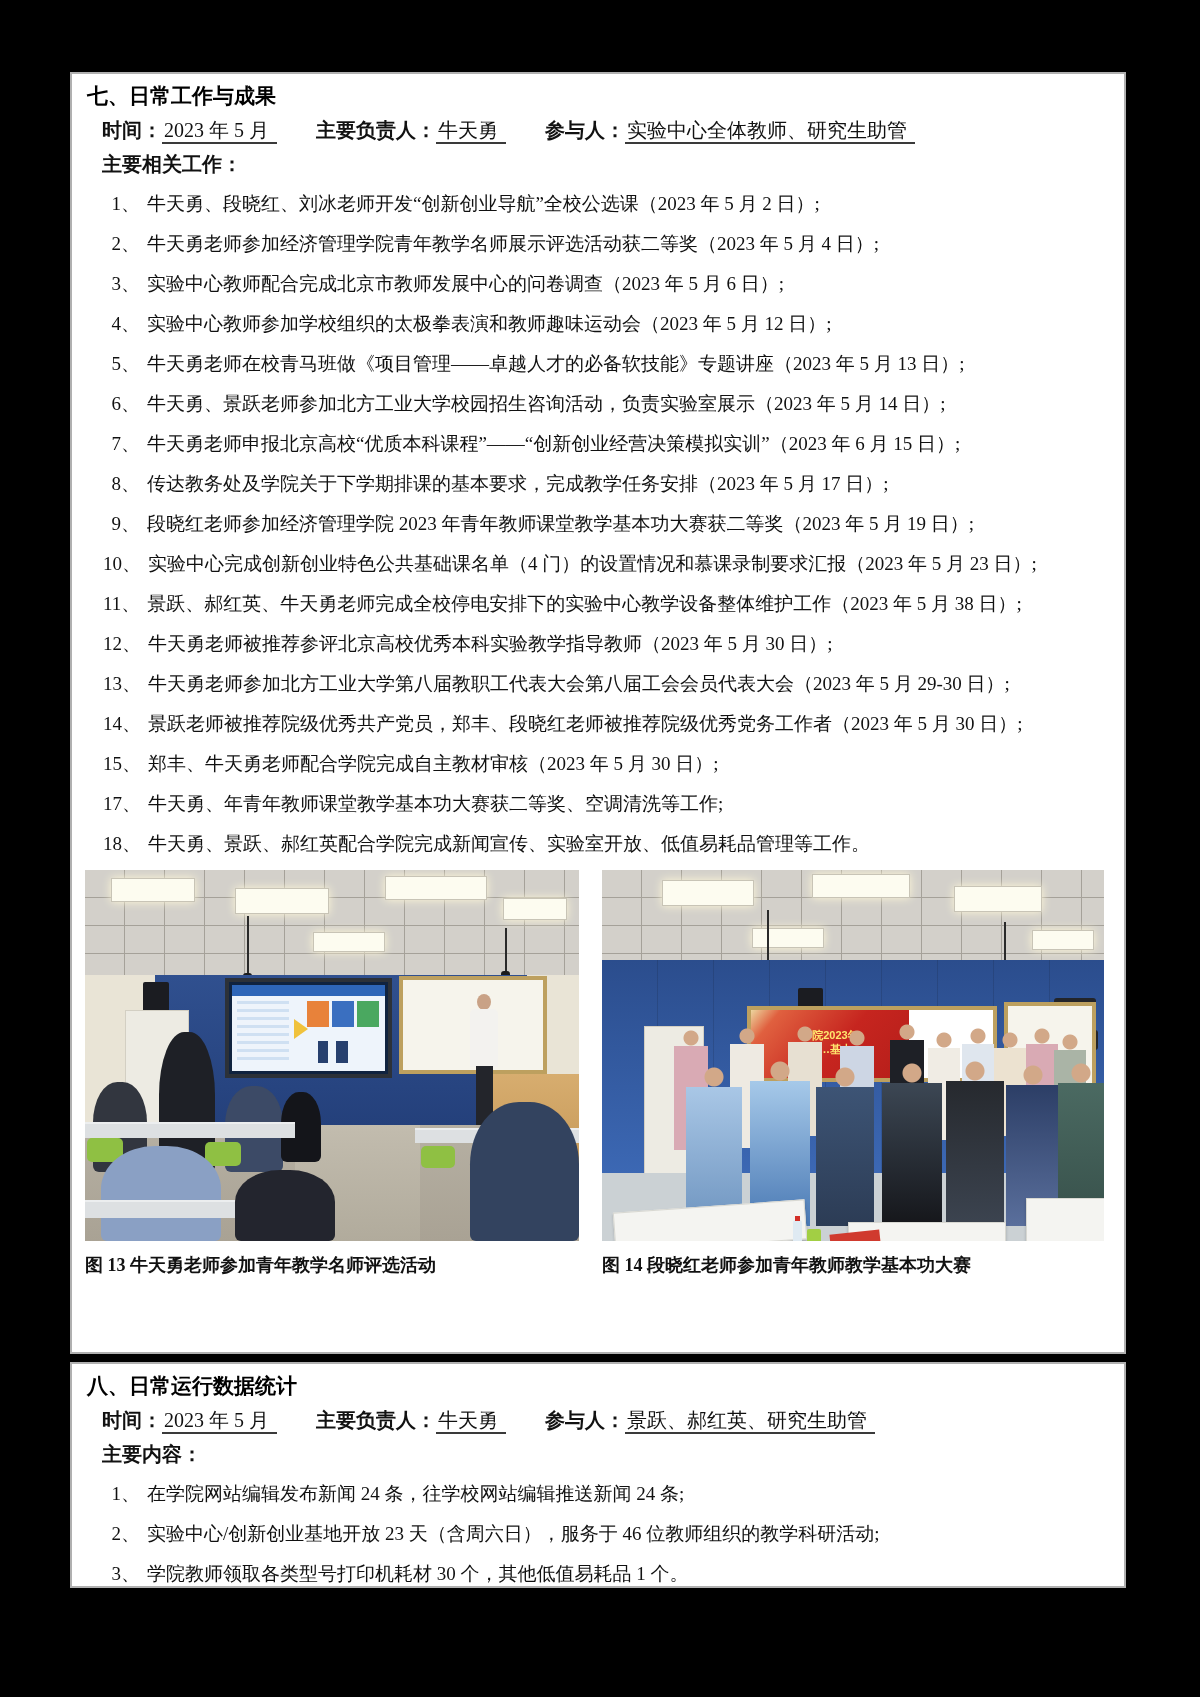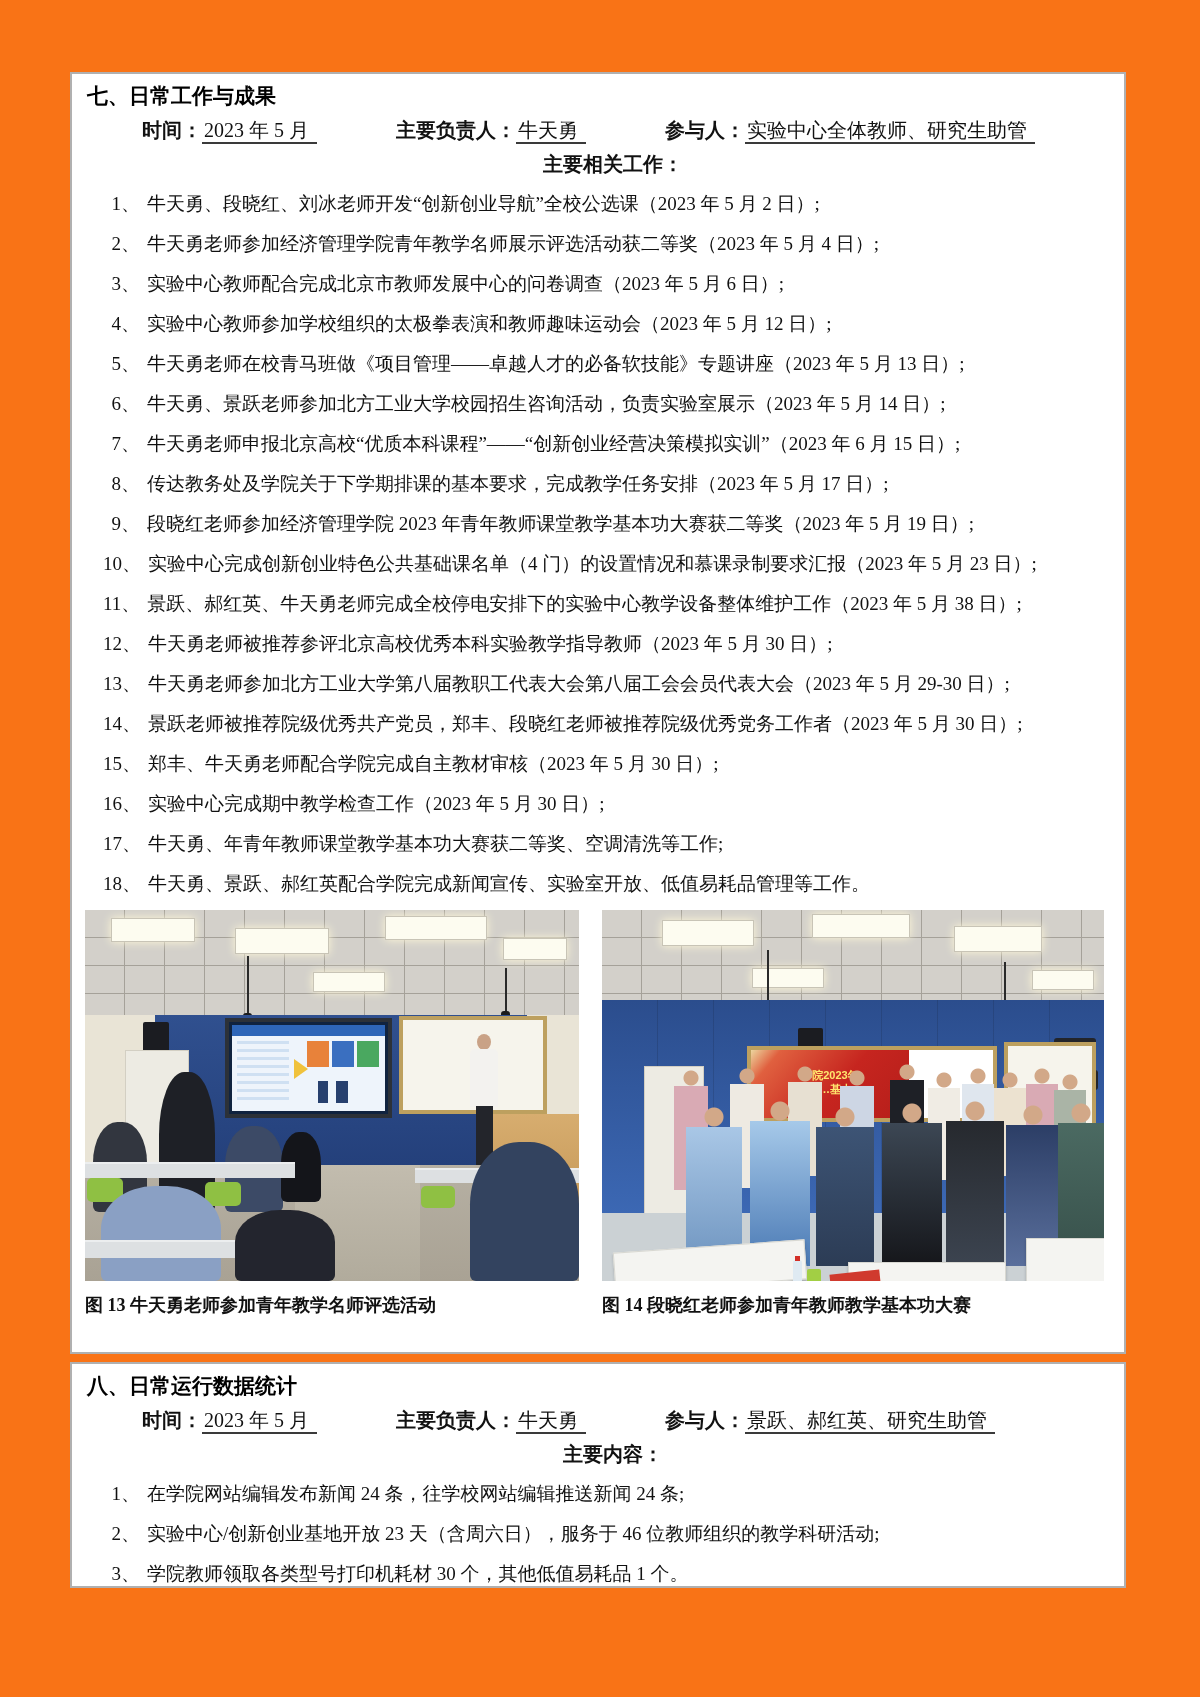--- a/index.html
+++ b/index.html
@@ -1,28 +1,28 @@
 <!DOCTYPE html>
 <html><head>
 <meta charset="utf-8">
 <style>
   html,body{margin:0;padding:0;background:#ffffff;}
-  .page{position:relative;width:1200px;height:1697px;background:#f97316;overflow:hidden;
+  .page{position:relative;width:1200px;height:1697px;background:#000000;overflow:hidden;
         font-family:"Liberation Serif","DejaVu Serif",serif;color:#111;}
   .panel{position:absolute;left:70px;width:1056px;border:2px solid #b0b0b0;background:#fff;box-sizing:border-box;overflow:hidden;}
   .panel1{top:72px;height:1282px;}
   .panel2{top:1362px;height:226px;}
   .sec-title{margin:9px 0 0 15px;font-family:"Liberation Sans","DejaVu Sans",sans-serif;
              font-weight:bold;font-size:21px;line-height:26px;color:#000;}
   .meta{margin:6px 0 0 30px;font-size:20px;line-height:30px;white-space:nowrap;}
-  .meta .lbl{font-family:"Liberation Sans","DejaVu Sans",sans-serif;font-weight:bold;margin-left:40px;}
+  .meta .lbl{font-family:"Liberation Sans","DejaVu Sans",sans-serif;font-weight:bold;}
   .meta .val{border-bottom:2px solid #3a3a3a;padding:0 8px 1px 2px;}
   .meta .gap{display:inline-block;width:34px;}
   .sub{margin:5px 0 0 30px;font-family:"Liberation Sans","DejaVu Sans",sans-serif;
-       font-weight:bold;font-size:20px;line-height:28px;text-align:center;}
+       font-weight:bold;font-size:20px;line-height:28px;}
   ul.worklist{list-style:none;margin:12px 0 0 0;padding:0 18px 0 31px;}
   ul.worklist li{display:flex;font-size:19px;line-height:27px;margin-bottom:13px;}
   ul.worklist .num{flex:0 0 44px;text-align:right;padding-right:7px;box-sizing:border-box;}
   ul.worklist .txt{flex:1 1 auto;}
   .photos{display:flex;gap:23px;margin:10px 0 0 13px;}
   .photo{position:relative;overflow:hidden;background:#b9b2a6;}
   .photo1{width:494px;height:371px;}
   .photo2{width:502px;height:371px;}
   .captions{display:flex;gap:23px;margin:12px 0 0 13px;}
   .caption{font-size:18px;font-weight:bold;text-align:left;line-height:24px;}
@@ -158,24 +158,20 @@
         </li>
         <li>
           <span class="num">14、</span>
           <span class="txt">景跃老师被推荐院级优秀共产党员，郑丰、段晓红老师被推荐院级优秀党务工作者（2023 年 5 月 30 日）;</span>
         </li>
         <li>
           <span class="num">15、</span>
           <span class="txt">郑丰、牛天勇老师配合学院完成自主教材审核（2023 年 5 月 30 日）;</span>
         </li>
         <li>
-          <span class="num">16、</span>
-          <span class="txt">实验中心完成期中教学检查工作（2023 年 5 月 30 日）;</span>
-        </li>
-        <li>
           <span class="num">17、</span>
           <span class="txt">牛天勇、年青年教师课堂教学基本功大赛获二等奖、空调清洗等工作;</span>
         </li>
         <li>
           <span class="num">18、</span>
           <span class="txt">牛天勇、景跃、郝红英配合学院完成新闻宣传、实验室开放、低值易耗品管理等工作。</span>
         </li>
       </ul>
 
     <div class="photos">

